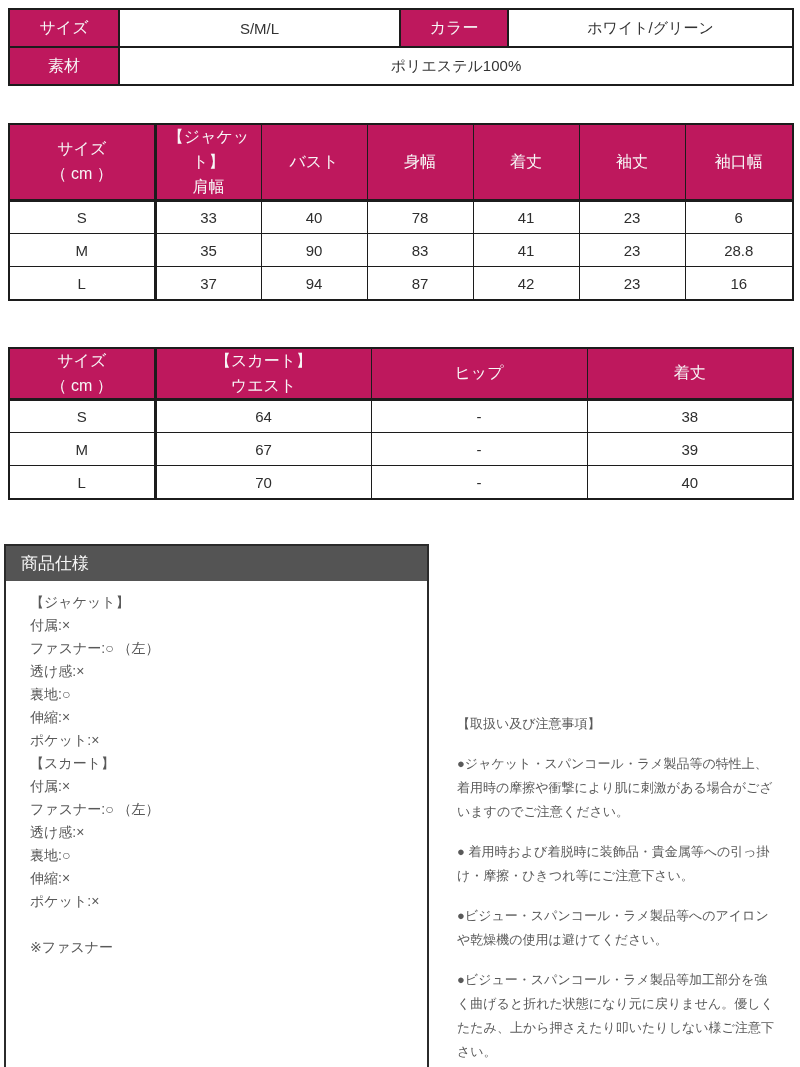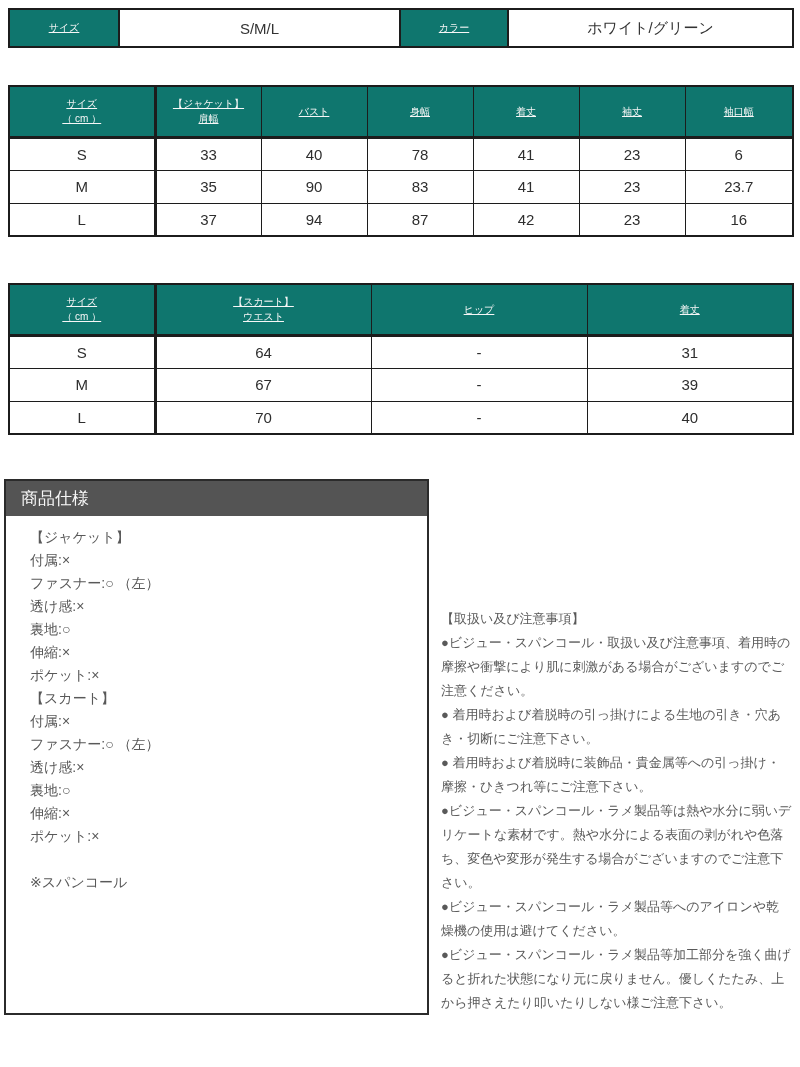--- a/index.html
+++ b/index.html
@@ -14,25 +14,24 @@
   .page { padding: 8px 8px 0 8px; }
 
   
   table {
     border-collapse: collapse;
     table-layout: fixed;
     width: 784px;
   }
   th, td { vertical-align: middle; text-align: center; padding: 0; }
   .dark {
-    background: #0f766e;
+    background: #be185d;
     color: #f7f7f7;
     font-weight: normal;
-    font-size: 10px;
-    text-decoration: underline;
+    font-size: 16px;
   }
 
   
   .info-table { margin-bottom: 37px; }
   .info-table th, .info-table td { border: 2px solid #1c1c1c; height: 38px; }
   .info-table td { background: #ffffff; color: #333333; font-size: 15px; }
 
   
   .size-table { margin-bottom: 46px; }
   .size-table th, .size-table td { border: 1px solid #1c1c1c; }
@@ -80,41 +79,45 @@
   .spec-note { margin-top: 23px; }
 
   .notes {
     margin-left: 12px;
     width: 356px;
     padding-top: 28px;
     color: #595959;
     font-size: 13px;
     line-height: 24px;
   }
-  .notes p { margin: 0; }
+  .notes p { margin: 16px; }
 </style>
 </head>
 <body>
 
 <div class="page">
 
   <table class="info-table">
     <colgroup>
       <col style="width:110px">
         <col style="width:281px">
         <col style="width:108px">
         <col style="width:285px">
     </colgroup>
     <tbody>
         <tr>
       <th class="dark">サイズ</th>
       <td>S/M/L</td>
       <th class="dark">カラー</th>
       <td>ホワイト/グリーン</td>
     </tr>
+    <tr>
+      <th class="dark">素材</th>
+      <td colspan="3">ポリエステル100%</td>
+    </tr>
   </tbody>
     </table>
 
   <table class="size-table jacket-table">
     <colgroup>
       <col style="width:146px">
         <col style="width:106px">
         <col style="width:106px">
         <col style="width:106px">
         <col style="width:106px">
@@ -148,21 +151,21 @@
         <td>23</td>
         <td>6</td>
       </tr>
       <tr>
         <td>M</td>
         <td>35</td>
         <td>90</td>
         <td>83</td>
         <td>41</td>
         <td>23</td>
-        <td>23.7</td>
+        <td>28.8</td>
       </tr>
       <tr>
         <td>L</td>
         <td>37</td>
         <td>94</td>
         <td>87</td>
         <td>42</td>
         <td>23</td>
         <td>16</td>
       </tr>
@@ -188,21 +191,21 @@
         </th>
         <th class="dark">ヒップ</th>
         <th class="dark">着丈</th>
       </tr>
     </thead>
     <tbody>
       <tr>
         <td>S</td>
         <td>64</td>
         <td>-</td>
-        <td>31</td>
+        <td>38</td>
       </tr>
       <tr>
         <td>M</td>
         <td>67</td>
         <td>-</td>
         <td>39</td>
       </tr>
       <tr>
         <td>L</td>
         <td>70</td>
@@ -224,28 +227,26 @@
         <div class="spec-line">裏地:○</div>
         <div class="spec-line">伸縮:×</div>
         <div class="spec-line">ポケット:×</div>
         <div class="spec-line">【スカート】</div>
         <div class="spec-line">付属:×</div>
         <div class="spec-line">ファスナー:○ （左）</div>
         <div class="spec-line">透け感:×</div>
         <div class="spec-line">裏地:○</div>
         <div class="spec-line">伸縮:×</div>
         <div class="spec-line">ポケット:×</div>
-        <div class="spec-line spec-note">※スパンコール</div>
+        <div class="spec-line spec-note">※ファスナー</div>
       </div>
     </div>
 
     <div class="notes">
       <p>【取扱い及び注意事項】</p>
-      <p>●ビジュー・スパンコール・取扱い及び注意事項、着用時の摩擦や衝撃により肌に刺激がある場合がございますのでご注意ください。</p>
-      <p>● 着用時および着脱時の引っ掛けによる生地の引き・穴あき・切断にご注意下さい。</p>
+      <p>●ジャケット・スパンコール・ラメ製品等の特性上、着用時の摩擦や衝撃により肌に刺激がある場合がございますのでご注意ください。</p>
       <p>● 着用時および着脱時に装飾品・貴金属等への引っ掛け・摩擦・ひきつれ等にご注意下さい。</p>
-      <p>●ビジュー・スパンコール・ラメ製品等は熱や水分に弱いデリケートな素材です。熱や水分による表面の剥がれや色落ち、変色や変形が発生する場合がございますのでご注意下さい。</p>
       <p>●ビジュー・スパンコール・ラメ製品等へのアイロンや乾燥機の使用は避けてください。</p>
       <p>●ビジュー・スパンコール・ラメ製品等加工部分を強く曲げると折れた状態になり元に戻りません。優しくたたみ、上から押さえたり叩いたりしない様ご注意下さい。</p>
     </div>
 
   </div>
 </div>
 
 </body></html>

